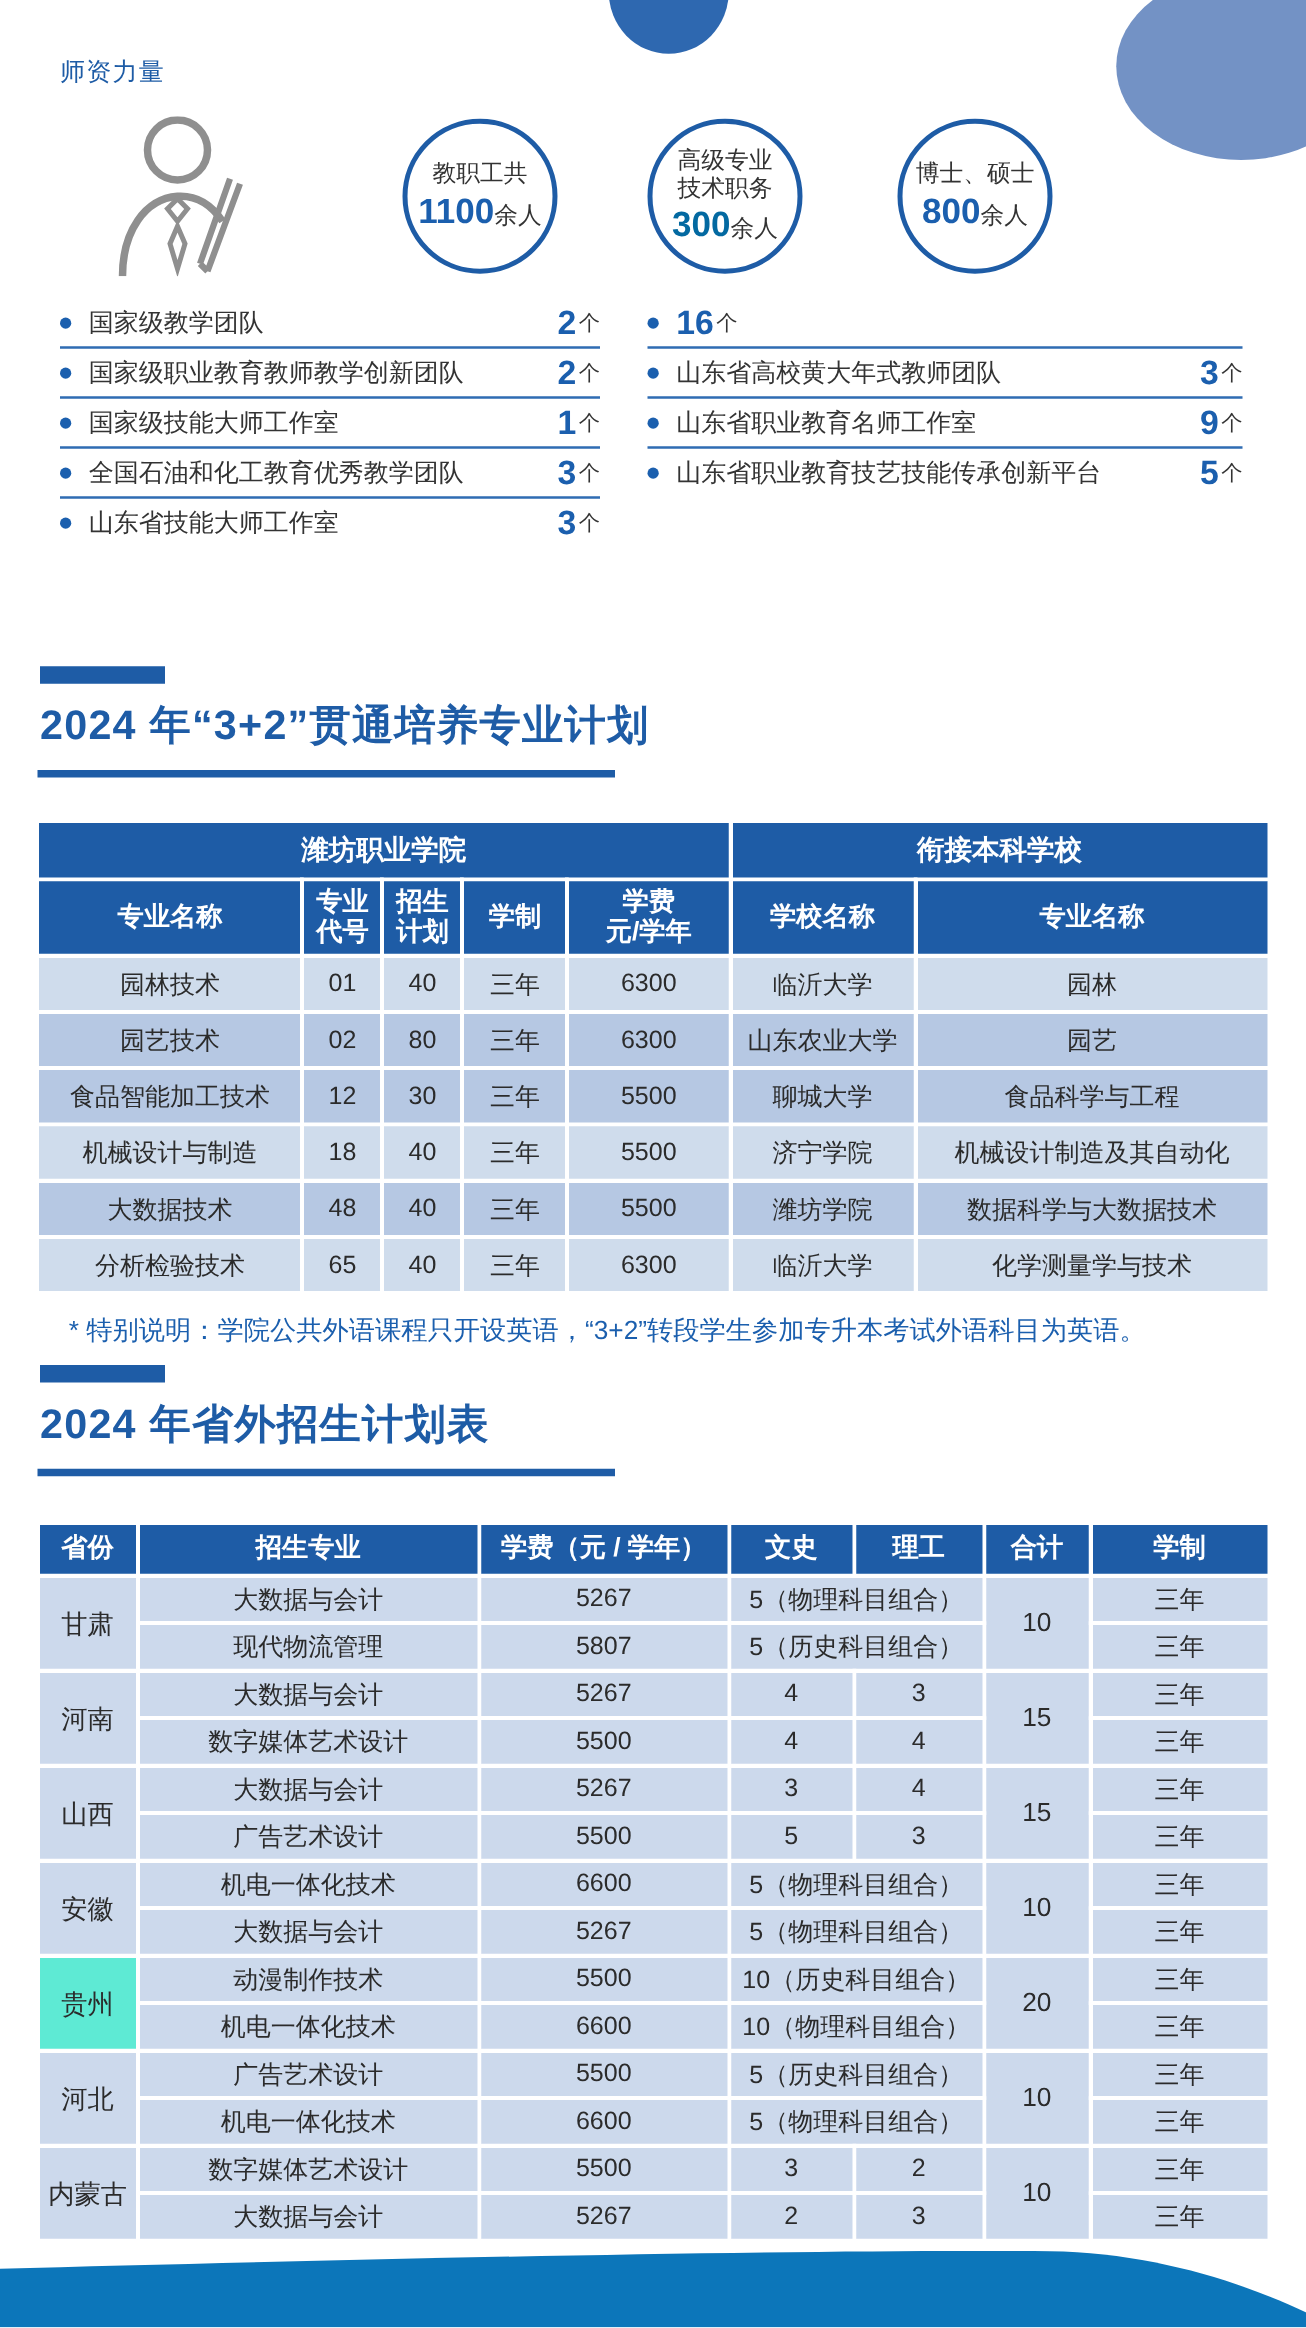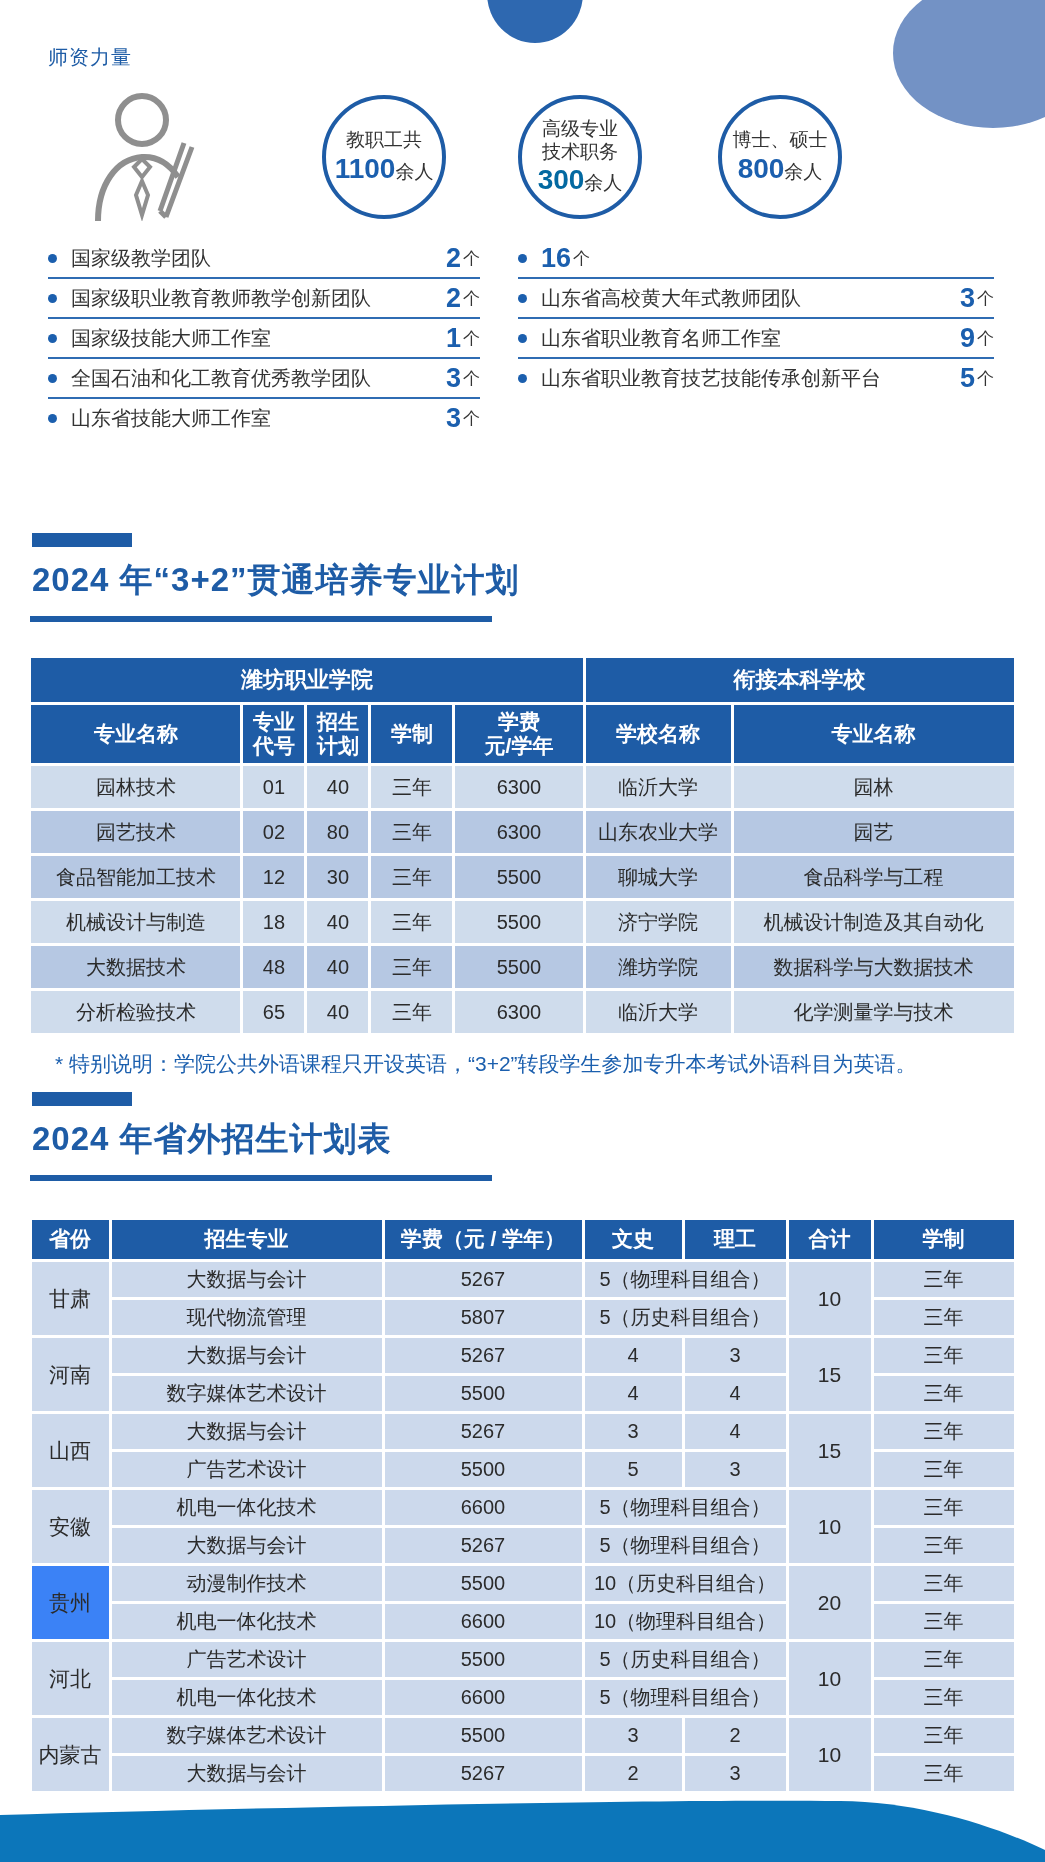--- a/index.html
+++ b/index.html
@@ -321,21 +321,21 @@
         <td rowspan="2" style="background: rgb(204, 217, 236); font-size: 21px;">10</td>
         <td style="background: rgb(204, 217, 236);">三年</td>
       </tr>
       <tr>
         <td style="background: rgb(204, 217, 236);">大数据与会计</td>
         <td style="background: rgb(204, 217, 236);">5267</td>
         <td colspan="2" style="background: rgb(204, 217, 236);">5（物理科目组合）</td>
         <td style="background: rgb(204, 217, 236);">三年</td>
       </tr>
       <tr>
-        <td class="province" rowspan="2" style="background: #3b82f6; text-align: center;">贵州</td>
+        <td class="province" rowspan="2" style="background: #5eead4; text-align: center;">贵州</td>
         <td style="background: rgb(204, 217, 236);">动漫制作技术</td>
         <td style="background: rgb(204, 217, 236);">5500</td>
         <td colspan="2" style="background: rgb(204, 217, 236);">10（历史科目组合）</td>
         <td rowspan="2" style="background: rgb(204, 217, 236); font-size: 21px;">20</td>
         <td style="background: rgb(204, 217, 236);">三年</td>
       </tr>
       <tr>
         <td style="background: rgb(204, 217, 236);">机电一体化技术</td>
         <td style="background: rgb(204, 217, 236);">6600</td>
         <td colspan="2" style="background: rgb(204, 217, 236);">10（物理科目组合）</td>

